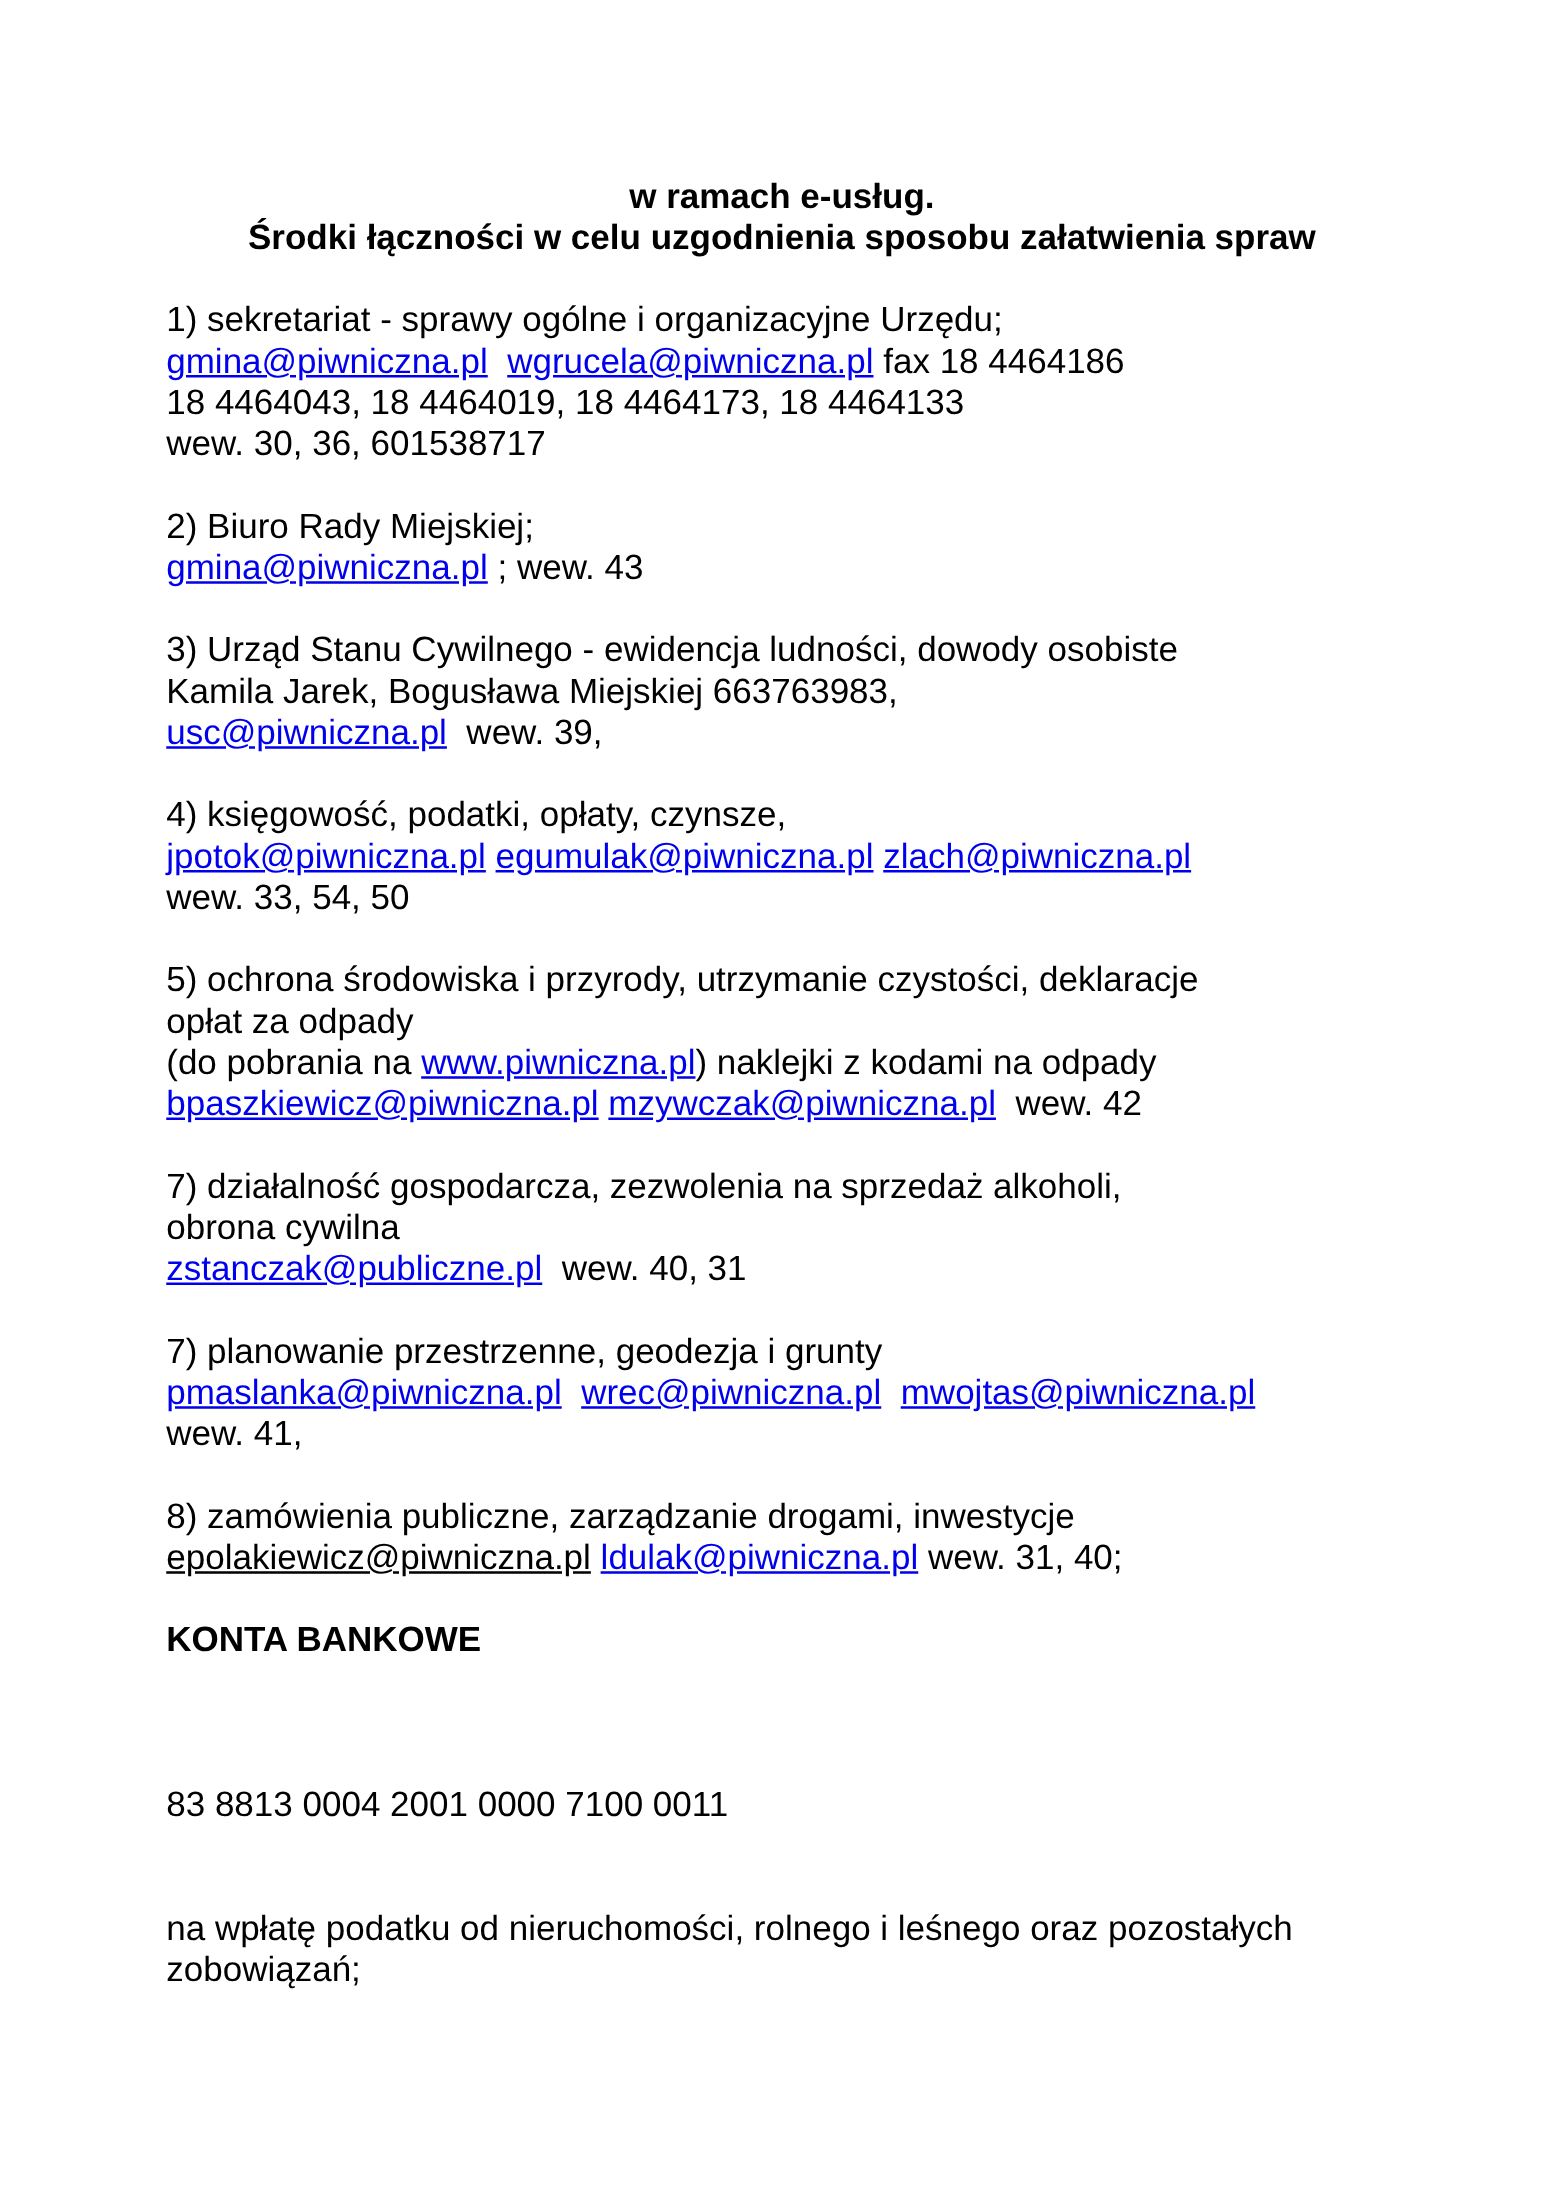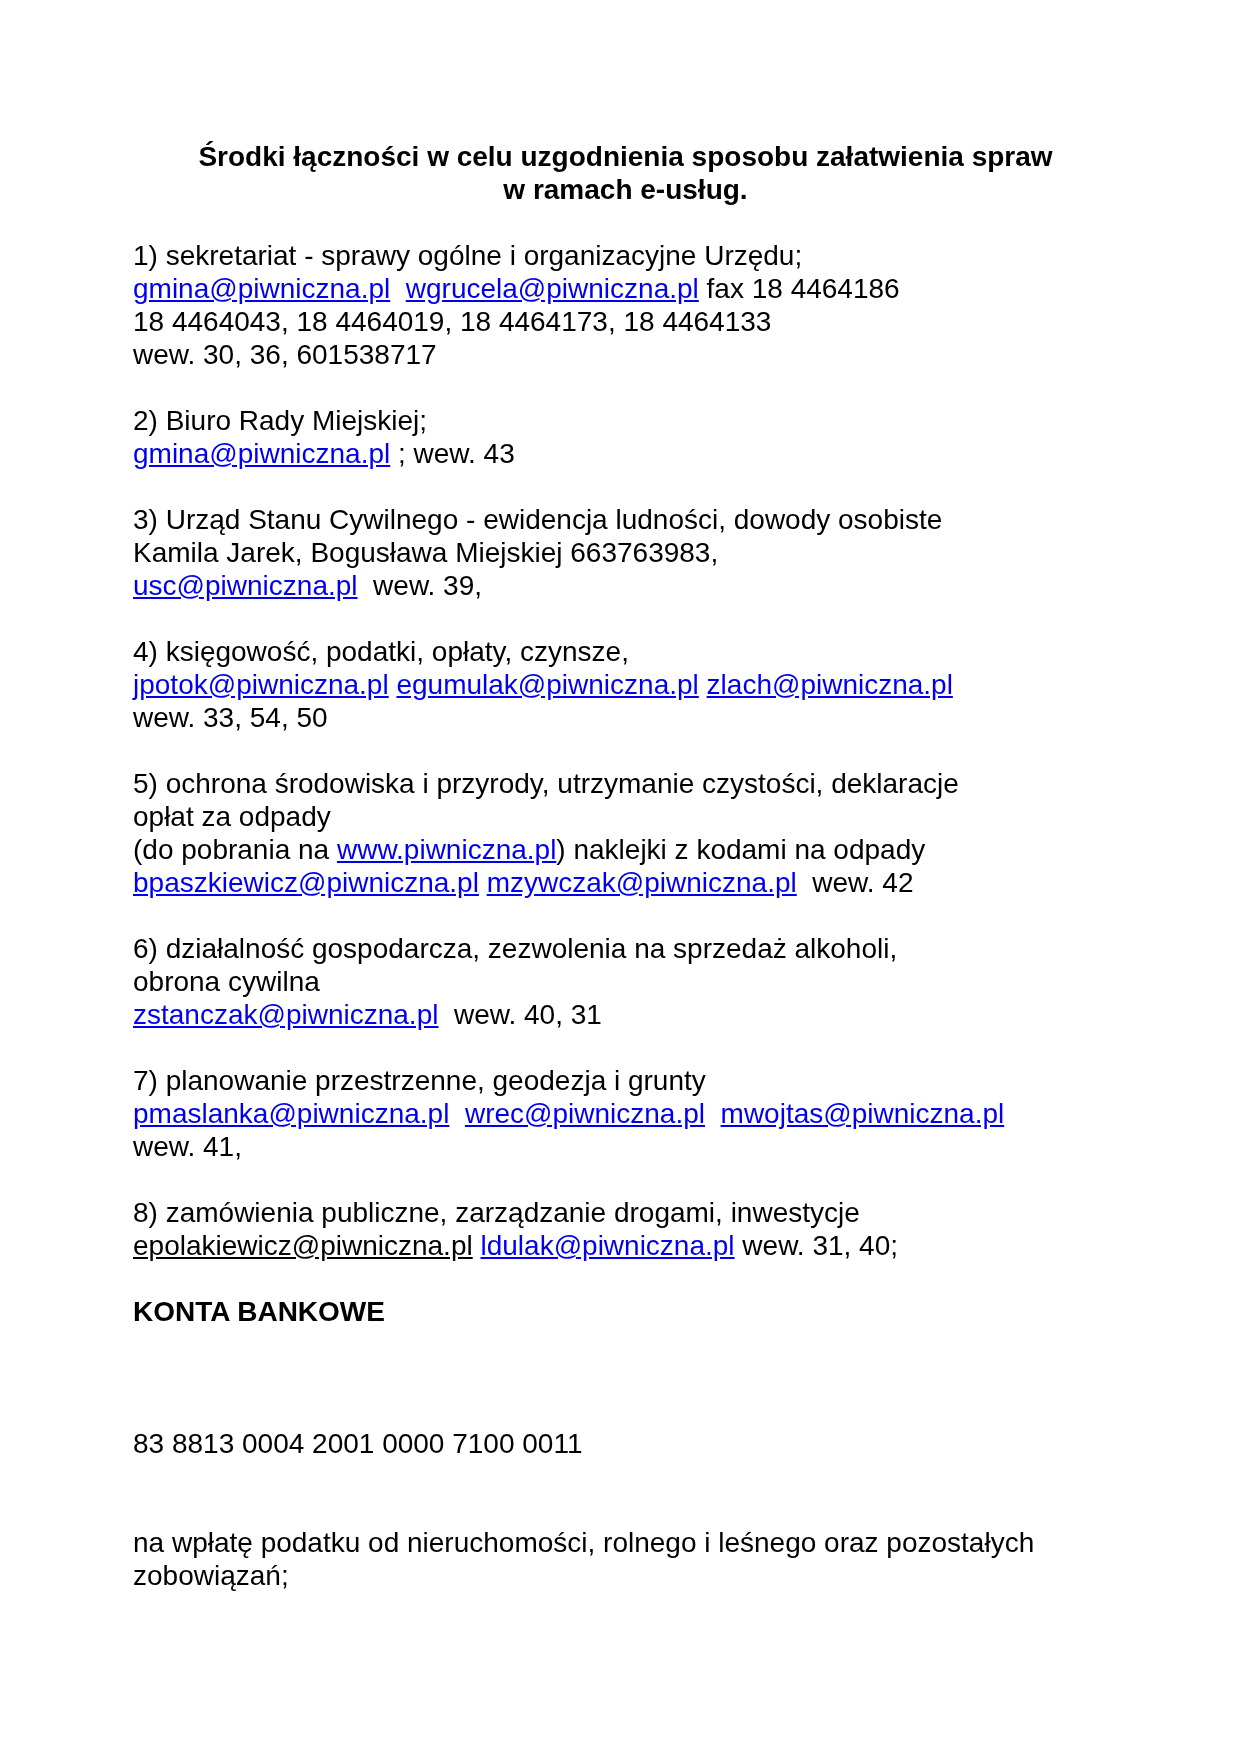--- a/index.html
+++ b/index.html
@@ -42,31 +42,31 @@
     text-align: left;
     margin: 0 0 33px 0;
   }
 </style>
 </head>
 <body>
 
 <div class="page">
 
   <h1 class="title">
+    <span class="line">w ramach e-usług.</span>
     <span class="line">Środki łączności w celu uzgodnienia sposobu załatwienia spraw</span>
-    <span class="line">w ramach e-usług.</span>
   </h1>
 
   <div id="sections">
       <p class="para"><span class="line"><strong>1) sekretariat</strong><span> - </span><strong>sprawy ogólne i organizacyjne Urzędu</strong><span>;</span></span><span class="line"><a class="doclink" href="#" style="color: rgb(0, 0, 238);">gmina@piwniczna.pl</a><span>  </span><a class="doclink" href="#" style="color: rgb(0, 0, 238);">wgrucela@piwniczna.pl</a><span> fax 18 4464186</span></span><span class="line"><span>18 4464043, 18 4464019, 18 4464173, 18 4464133</span></span><span class="line"><span>wew. </span><strong>30, 36</strong><span>, 601538717</span></span></p>
       <p class="para"><span class="line"><strong>2) Biuro Rady Miejskiej;</strong></span><span class="line"><a class="doclink" href="#" style="color: rgb(0, 0, 238);">gmina@piwniczna.pl</a><span> ; wew. 43</span></span></p>
       <p class="para"><span class="line"><strong>3) Urząd Stanu Cywilnego - ewidencja ludności, dowody osobiste</strong></span><span class="line"><span>Kamila Jarek, Bogusława Miejskiej 663763983,</span></span><span class="line"><a class="doclink" href="#" style="color: rgb(0, 0, 238);">usc@piwniczna.pl</a><span>  wew. 39,</span></span></p>
       <p class="para"><span class="line"><strong>4) księgowość, podatki, opłaty, czynsze,</strong></span><span class="line"><a class="doclink" href="#" style="color: rgb(0, 0, 238);">jpotok@piwniczna.pl</a><span> </span><a class="doclink" href="#" style="color: rgb(0, 0, 238);">egumulak@piwniczna.pl</a><span> </span><a class="doclink" href="#" style="color: rgb(0, 0, 238);">zlach@piwniczna.pl</a></span><span class="line"><span>wew. 33, 54, 50</span></span></p>
       <p class="para"><span class="line"><strong>5) ochrona środowiska i przyrody, utrzymanie czystości, deklaracje</strong></span><span class="line"><strong>opłat za odpady</strong></span><span class="line"><span>(do pobrania na </span><a class="doclink" href="#" style="color: rgb(0, 0, 238);">www.piwniczna.pl</a><span>) naklejki z kodami na odpady</span></span><span class="line"><a class="doclink" href="#" style="color: rgb(0, 0, 238);">bpaszkiewicz@piwniczna.pl</a><span> </span><a class="doclink" href="#" style="color: rgb(0, 0, 238);">mzywczak@piwniczna.pl</a><span>  wew. 42</span></span></p>
-      <p class="para"><span class="line"><strong>6) działalność gospodarcza, zezwolenia na sprzedaż alkoholi,</strong></span><span class="line"><strong>obrona cywilna</strong></span><span class="line"><a class="doclink" href="#" style="color: rgb(0, 0, 238);">zstanczak@piwniczna.pl</a><span>  wew. 40, 31</span></span></p>
+      <p class="para"><span class="line"><strong>7) działalność gospodarcza, zezwolenia na sprzedaż alkoholi,</strong></span><span class="line"><strong>obrona cywilna</strong></span><span class="line"><a class="doclink" href="#" style="color: rgb(0, 0, 238);">zstanczak@publiczne.pl</a><span>  wew. 40, 31</span></span></p>
       <p class="para"><span class="line"><strong>7) planowanie przestrzenne, geodezja i grunty</strong></span><span class="line"><a class="doclink" href="#" style="color: rgb(0, 0, 238);">pmaslanka@piwniczna.pl</a><span>  </span><a class="doclink" href="#" style="color: rgb(0, 0, 238);">wrec@piwniczna.pl</a><span>  </span><a class="doclink" href="#" style="color: rgb(0, 0, 238);">mwojtas@piwniczna.pl</a></span><span class="line"><span>wew. 41,</span></span></p>
       <p class="para"><span class="line"><strong>8) zamówienia publiczne, zarządzanie drogami, inwestycje</strong></span><span class="line"><a class="doclink" href="#" style="color: #000000; text-align: center;">epolakiewicz@piwniczna.pl</a><span> </span><a class="doclink" href="#" style="color: rgb(0, 0, 238); text-align: right;">ldulak@piwniczna.pl</a><span> wew. 31, 40;</span></span></p>
     </div>
 
   <h2 class="bank-heading">KONTA BANKOWE</h2>
 
   <p class="para">
     <span class="line"><strong>83 8813 0004 2001 0000 7100 0011</strong></span>
     <span class="line">na wpłatę podatku od nieruchomości, rolnego i leśnego oraz pozostałych zobowiązań;</span>
   </p>

